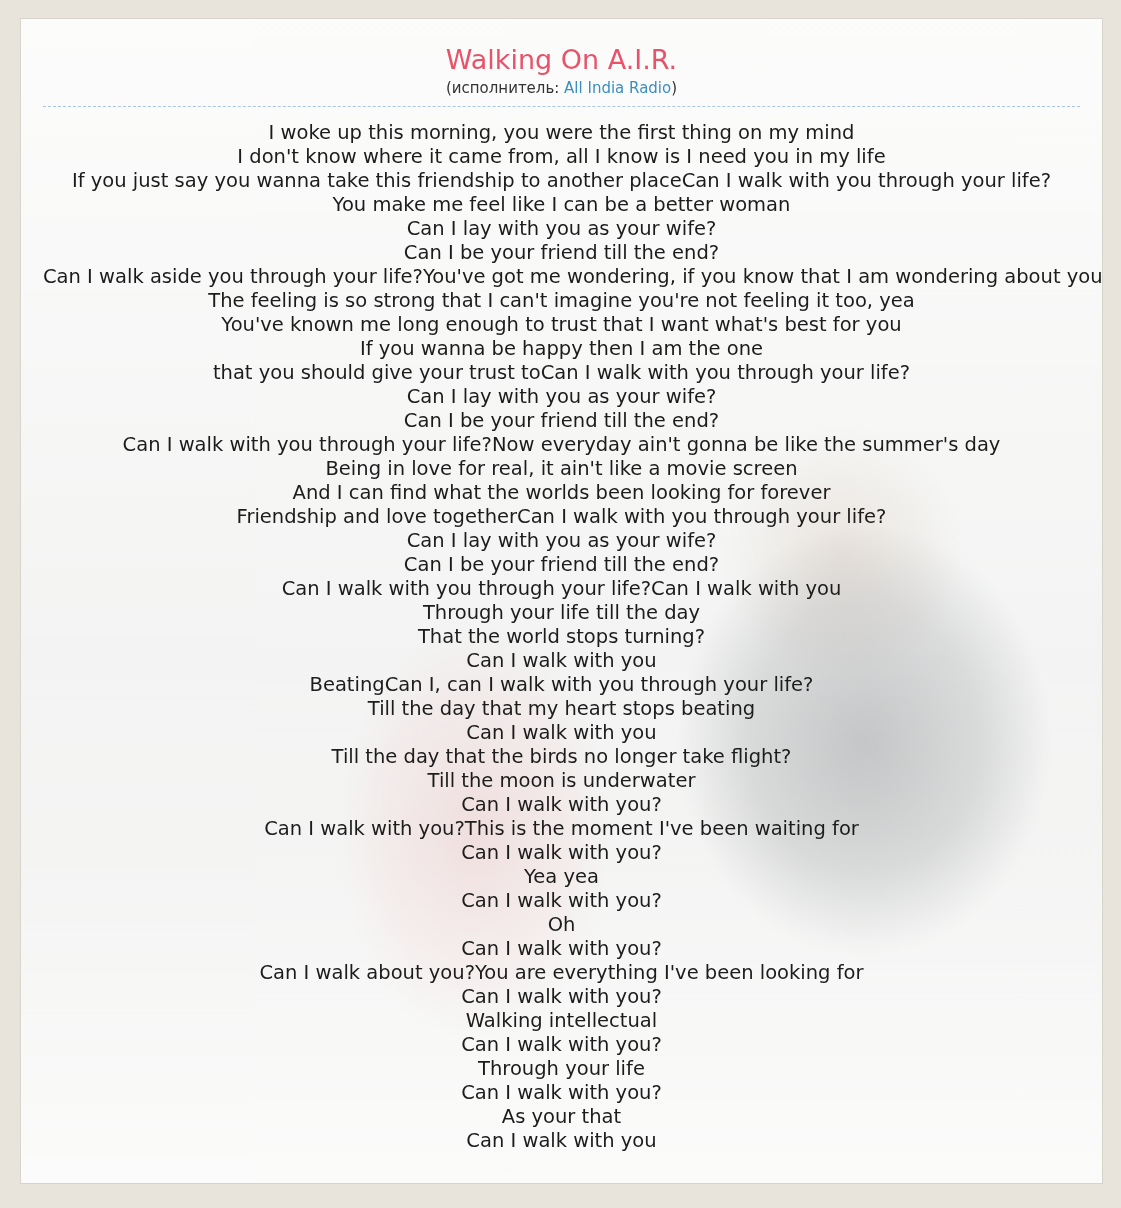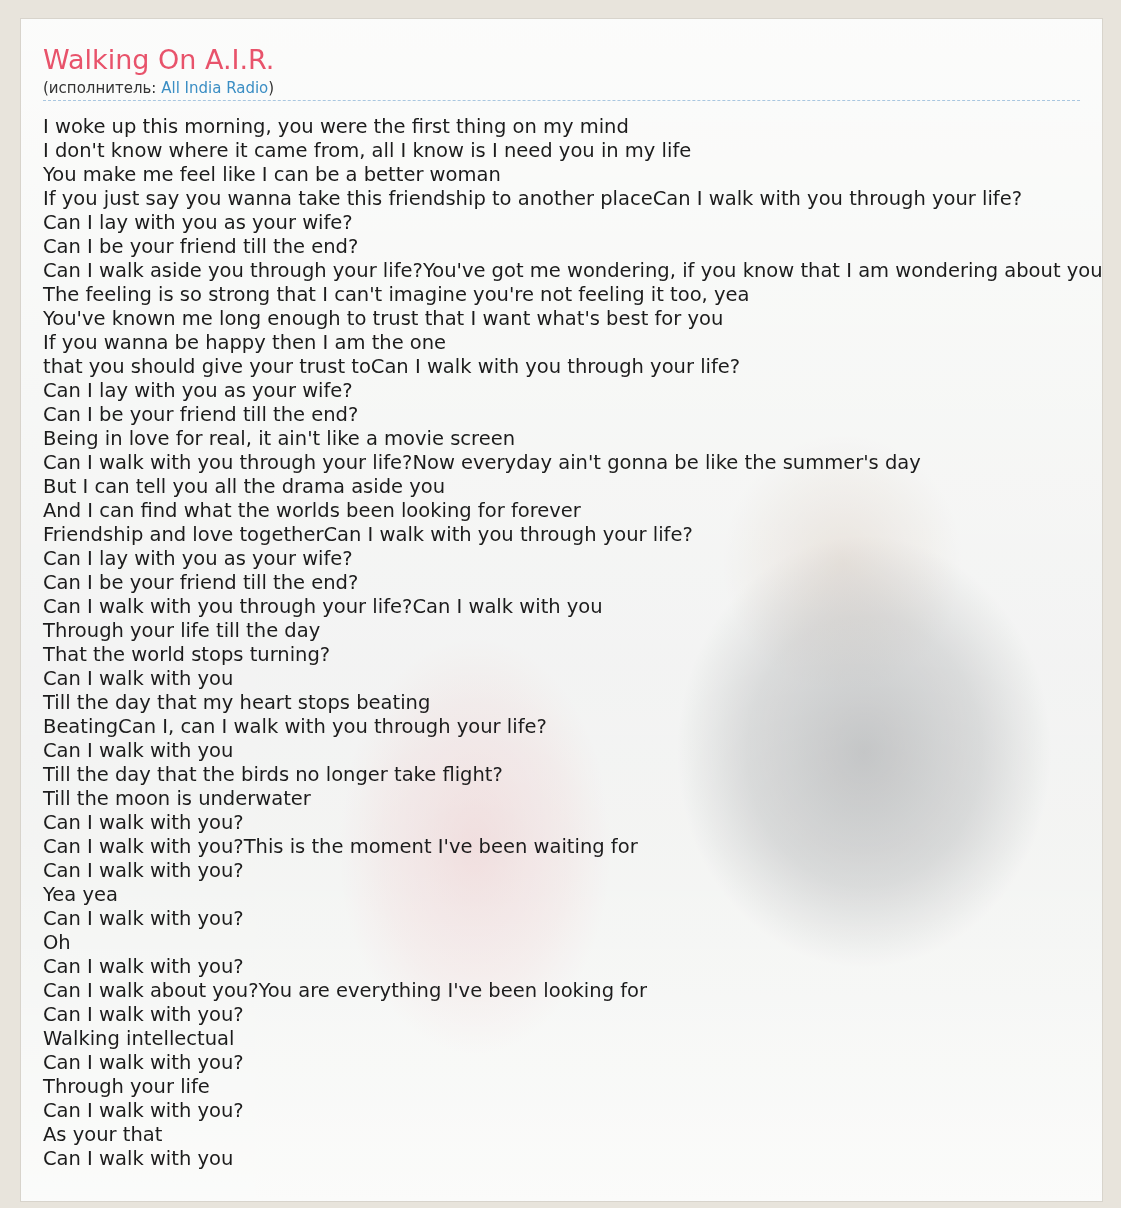--- a/index.html
+++ b/index.html
@@ -14,20 +14,21 @@
   }
   .page-frame {
     position: relative;
     margin: 18px 20px;
     width: 1081px;
     min-height: 1160px;
     background: #fef9c3;
     border: 1px solid #d8d4cc;
     box-shadow: 0 0 0 1px rgba(255,255,255,0.6) inset;
     overflow: hidden;
+    text-align: center;
   }
   
   .bg-photo {
     position: absolute;
     left: 0;
     top: 0;
     right: 0;
     bottom: 0;
     background:
       radial-gradient(ellipse 260px 300px at 78% 62%, rgba(62,66,74,0.55) 0%, rgba(62,66,74,0.30) 45%, rgba(62,66,74,0) 72%),
@@ -49,21 +50,21 @@
     color: #e8536b;
     font-size: 27px;
     line-height: 1.1;
     font-weight: normal;
     margin: 0 0 4px 0;
     font-family: "DejaVu Sans", sans-serif;
   }
   .artist-line {
     font-size: 15px;
     color: #333333;
-    padding-bottom: 3px;
+    padding-bottom: 9px;
     border-bottom: 1px dashed #a9c7e0;
     margin-bottom: 14px;
   }
   .artist-line a {
     color: #3b8ec4;
     text-decoration: none;
   }
   .lyrics {
     font-size: 19.5px;
     line-height: 24px;
@@ -84,44 +85,43 @@
   <div class="content">
     <h1 class="song-title">Walking On A.I.R.</h1>
 
     <div class="artist-line">
       <span>(исполнитель: </span><a href="#">All India Radio</a><span>)</span>
     </div>
 
     <div class="lyrics" id="lyrics-body">
         <div class="line">I woke up this morning, you were the first thing on my mind</div>
         <div class="line">I don't know where it came from, all I know is I need you in my life</div>
+        <div class="line">If you just say you wanna take this friendship to another placeCan I walk with you through your life?</div>
         <div class="line">You make me feel like I can be a better woman</div>
-        <div class="line">If you just say you wanna take this friendship to another placeCan I walk with you through your life?</div>
         <div class="line">Can I lay with you as your wife?</div>
         <div class="line">Can I be your friend till the end?</div>
         <div class="line">Can I walk aside you through your life?You've got me wondering, if you know that I am wondering about you</div>
         <div class="line">The feeling is so strong that I can't imagine you're not feeling it too, yea</div>
         <div class="line">You've known me long enough to trust that I want what's best for you</div>
         <div class="line">If you wanna be happy then I am the one</div>
         <div class="line">that you should give your trust toCan I walk with you through your life?</div>
         <div class="line">Can I lay with you as your wife?</div>
         <div class="line">Can I be your friend till the end?</div>
+        <div class="line">Can I walk with you through your life?Now everyday ain't gonna be like the summer's day</div>
         <div class="line">Being in love for real, it ain't like a movie screen</div>
-        <div class="line">Can I walk with you through your life?Now everyday ain't gonna be like the summer's day</div>
-        <div class="line">But I can tell you all the drama aside you</div>
         <div class="line">And I can find what the worlds been looking for forever</div>
         <div class="line">Friendship and love togetherCan I walk with you through your life?</div>
         <div class="line">Can I lay with you as your wife?</div>
         <div class="line">Can I be your friend till the end?</div>
         <div class="line">Can I walk with you through your life?Can I walk with you</div>
         <div class="line">Through your life till the day</div>
         <div class="line">That the world stops turning?</div>
         <div class="line">Can I walk with you</div>
+        <div class="line">BeatingCan I, can I walk with you through your life?</div>
         <div class="line">Till the day that my heart stops beating</div>
-        <div class="line">BeatingCan I, can I walk with you through your life?</div>
         <div class="line">Can I walk with you</div>
         <div class="line">Till the day that the birds no longer take flight?</div>
         <div class="line">Till the moon is underwater</div>
         <div class="line">Can I walk with you?</div>
         <div class="line">Can I walk with you?This is the moment I've been waiting for</div>
         <div class="line">Can I walk with you?</div>
         <div class="line">Yea yea</div>
         <div class="line">Can I walk with you?</div>
         <div class="line">Oh</div>
         <div class="line">Can I walk with you?</div>

